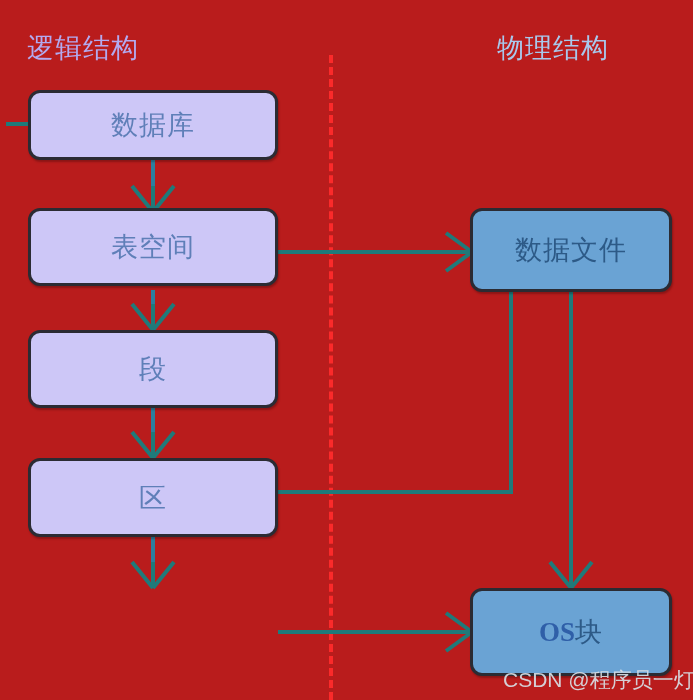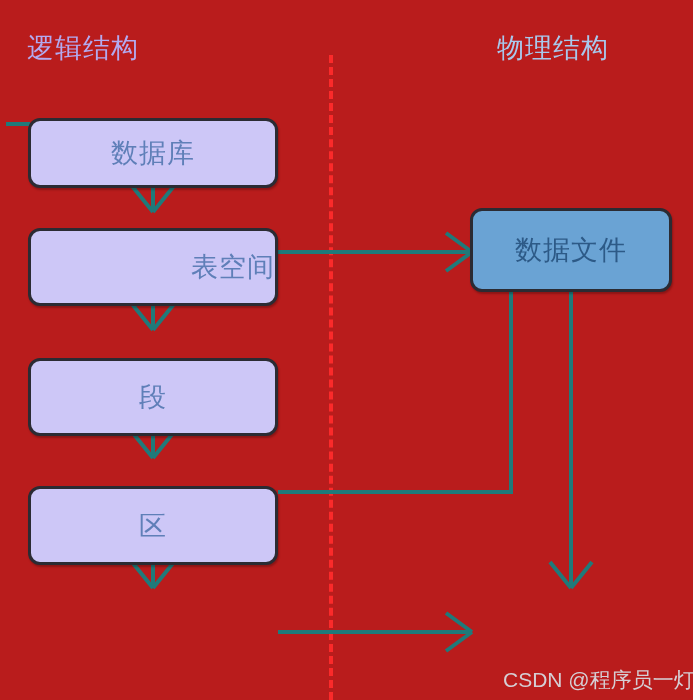--- a/index.html
+++ b/index.html
@@ -41,21 +41,20 @@
     display: flex;
     align-items: center;
     justify-content: center;
     font-size: 27px;
     letter-spacing: 1px;
     box-shadow: 1px 2px 2px rgba(0,0,0,0.25);
   }
   .node.logical {
     background: #cdc7f7;
     color: #5f7fb8;
-    margin-top: 28px;
   }
   .node.physical {
     background: #6aa3d4;
     color: #2d5a87;
   }
   .node .label {
     pointer-events: none;
     white-space: nowrap;
   }
   .node .label .latin {
@@ -127,33 +126,36 @@
     <path d="M571 588 L550 562 M571 588 L571 562 M571 588 L592 562" fill="none" stroke="#1f7a7a" stroke-width="4"></path>
 
     <line x1="278" y1="632" x2="472" y2="632" stroke="#1f7a7a" stroke-width="4"></line>
     <path d="M472 632 L446 613 M472 632 L446 632 M472 632 L446 651" fill="none" stroke="#1f7a7a" stroke-width="4"></path>
   </svg>
 
   <div class="node logical" id="node-database" style="left:28px; top:90px; width:250px; height:70px;">
     <span class="label">数据库</span>
   </div>
 
-  <div class="node logical" id="node-tablespace" style="left:28px; top:200px; width:250px; height:78px;justify-content:flex-end;">
+  <div class="node logical" id="node-tablespace" style="left:28px; top:208px; width:250px; height:78px;">
     <span class="label">表空间</span>
   </div>
 
   <div class="node logical" id="node-segment" style="left:28px; top:330px; width:250px; height:78px;">
     <span class="label">段</span>
   </div>
 
   <div class="node logical" id="node-extent" style="left:28px; top:458px; width:250px; height:79px;">
     <span class="label">区</span>
   </div>
 
 
   <div class="node physical" id="node-datafile" style="left:470px; top:208px; width:202px; height:84px;">
     <span class="label">数据文件</span>
   </div>
 
+  <div class="node physical" id="node-os-block" style="left:470px; top:588px; width:202px; height:88px;">
+    <span class="label"><span class="latin">OS</span><span>块</span></span>
+  </div>
 
   <div id="watermark">CSDN @程序员一灯</div>
 
 </div>
 
 </body></html>

